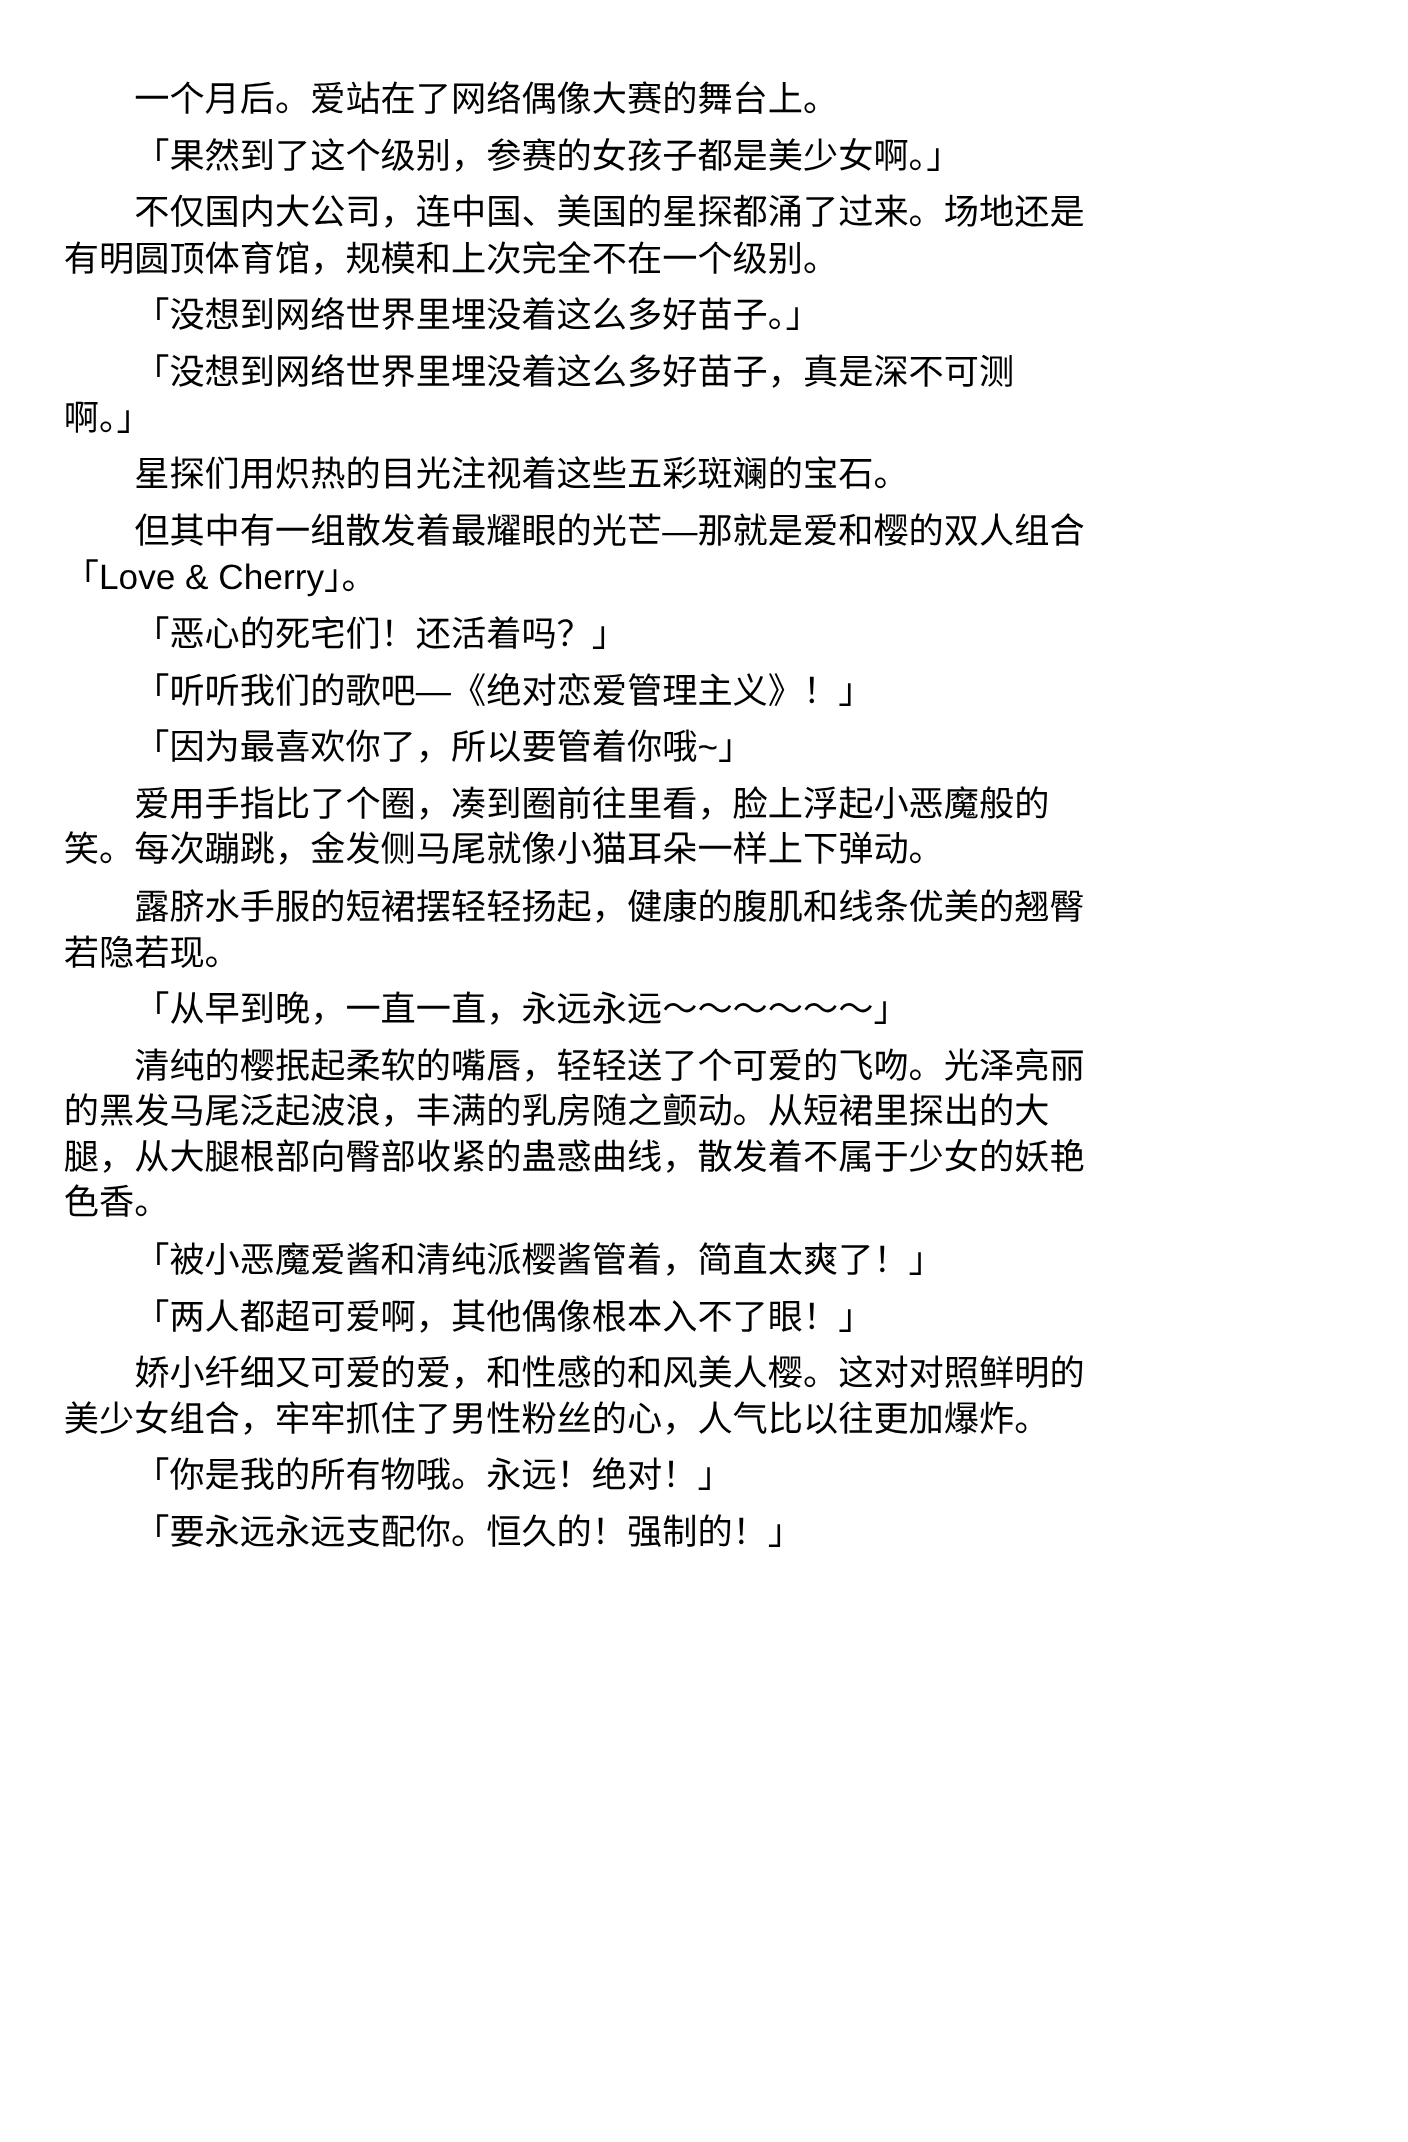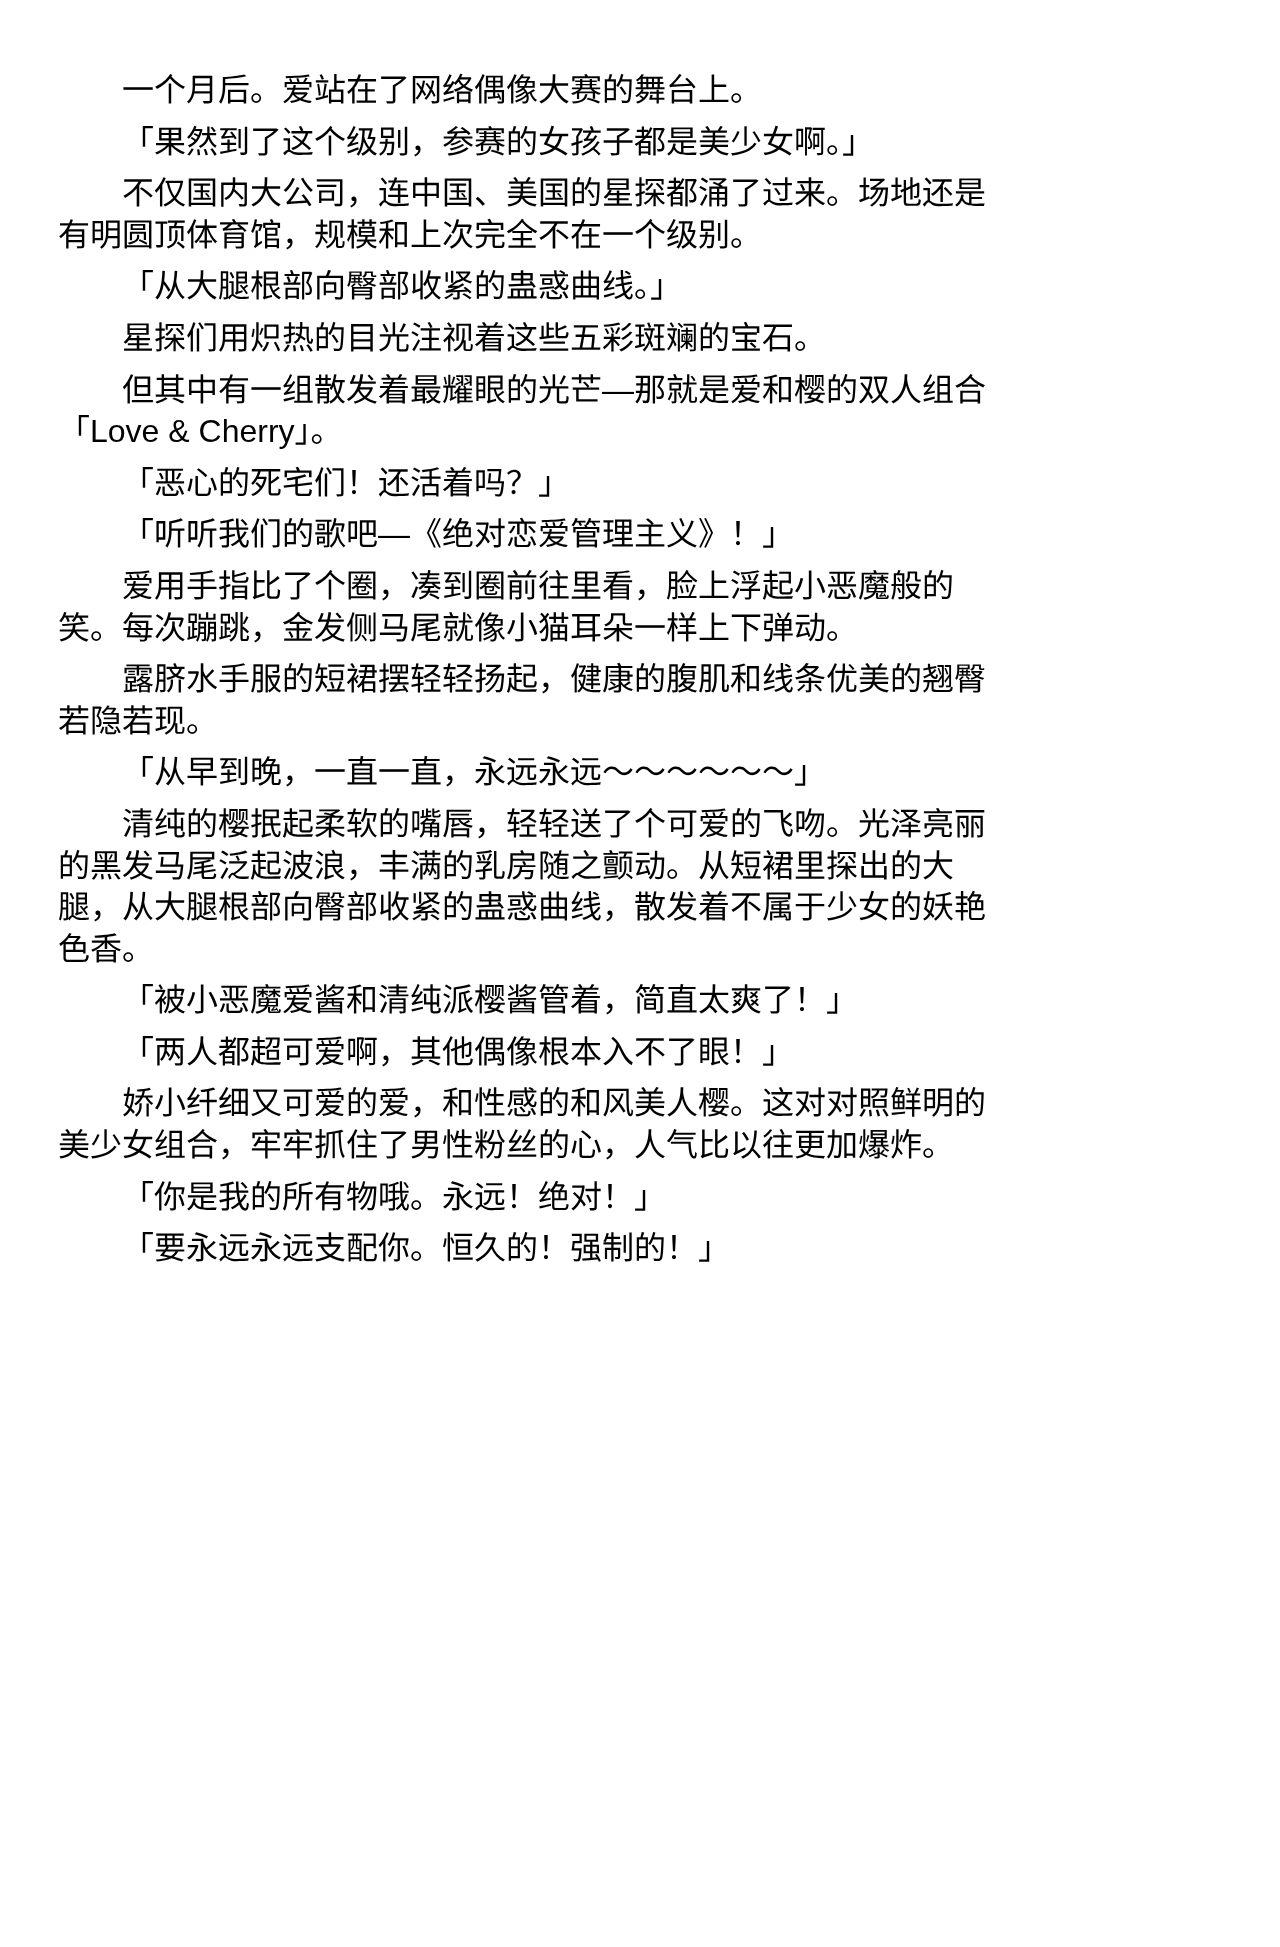--- a/index.html
+++ b/index.html
@@ -34,26 +34,29 @@
 </style>
 </head>
 <body>
 
 <div class="page">
   <div>
       <p class="para narration">一个月后。爱站在了网络偶像大赛的舞台上。</p>
       <p class="para dialogue">「果然到了这个级别，参赛的女孩子都是美少女啊。」</p>
       <p class="para narration">不仅国内大公司，连中国、美国的星探都涌了过来。场地还是
 有明圆顶体育馆，规模和上次完全不在一个级别。</p>
-      <p class="para dialogue">「从大腿根部向臀部收紧的蛊惑曲线。」</p>
+      <p class="para dialogue">「没想到网络世界里埋没着这么多好苗子。」</p>
+      <p class="para dialogue">「没想到网络世界里埋没着这么多好苗子，真是深不可测
+啊。」</p>
       <p class="para narration">星探们用炽热的目光注视着这些五彩斑斓的宝石。</p>
       <p class="para narration">但其中有一组散发着最耀眼的光芒—那就是爱和樱的双人组合
 「Love &amp; Cherry」。</p>
       <p class="para dialogue">「恶心的死宅们！还活着吗？」</p>
       <p class="para dialogue">「听听我们的歌吧—《绝对恋爱管理主义》！」</p>
+      <p class="para dialogue">「因为最喜欢你了，所以要管着你哦~」</p>
       <p class="para narration">爱用手指比了个圈，凑到圈前往里看，脸上浮起小恶魔般的
 笑。每次蹦跳，金发侧马尾就像小猫耳朵一样上下弹动。</p>
       <p class="para narration">露脐水手服的短裙摆轻轻扬起，健康的腹肌和线条优美的翘臀
 若隐若现。</p>
       <p class="para dialogue">「从早到晚，一直一直，永远永远～～～～～～」</p>
       <p class="para narration">清纯的樱抿起柔软的嘴唇，轻轻送了个可爱的飞吻。光泽亮丽
 的黑发马尾泛起波浪，丰满的乳房随之颤动。从短裙里探出的大
 腿，从大腿根部向臀部收紧的蛊惑曲线，散发着不属于少女的妖艳
 色香。</p>
       <p class="para dialogue">「被小恶魔爱酱和清纯派樱酱管着，简直太爽了！」</p>

